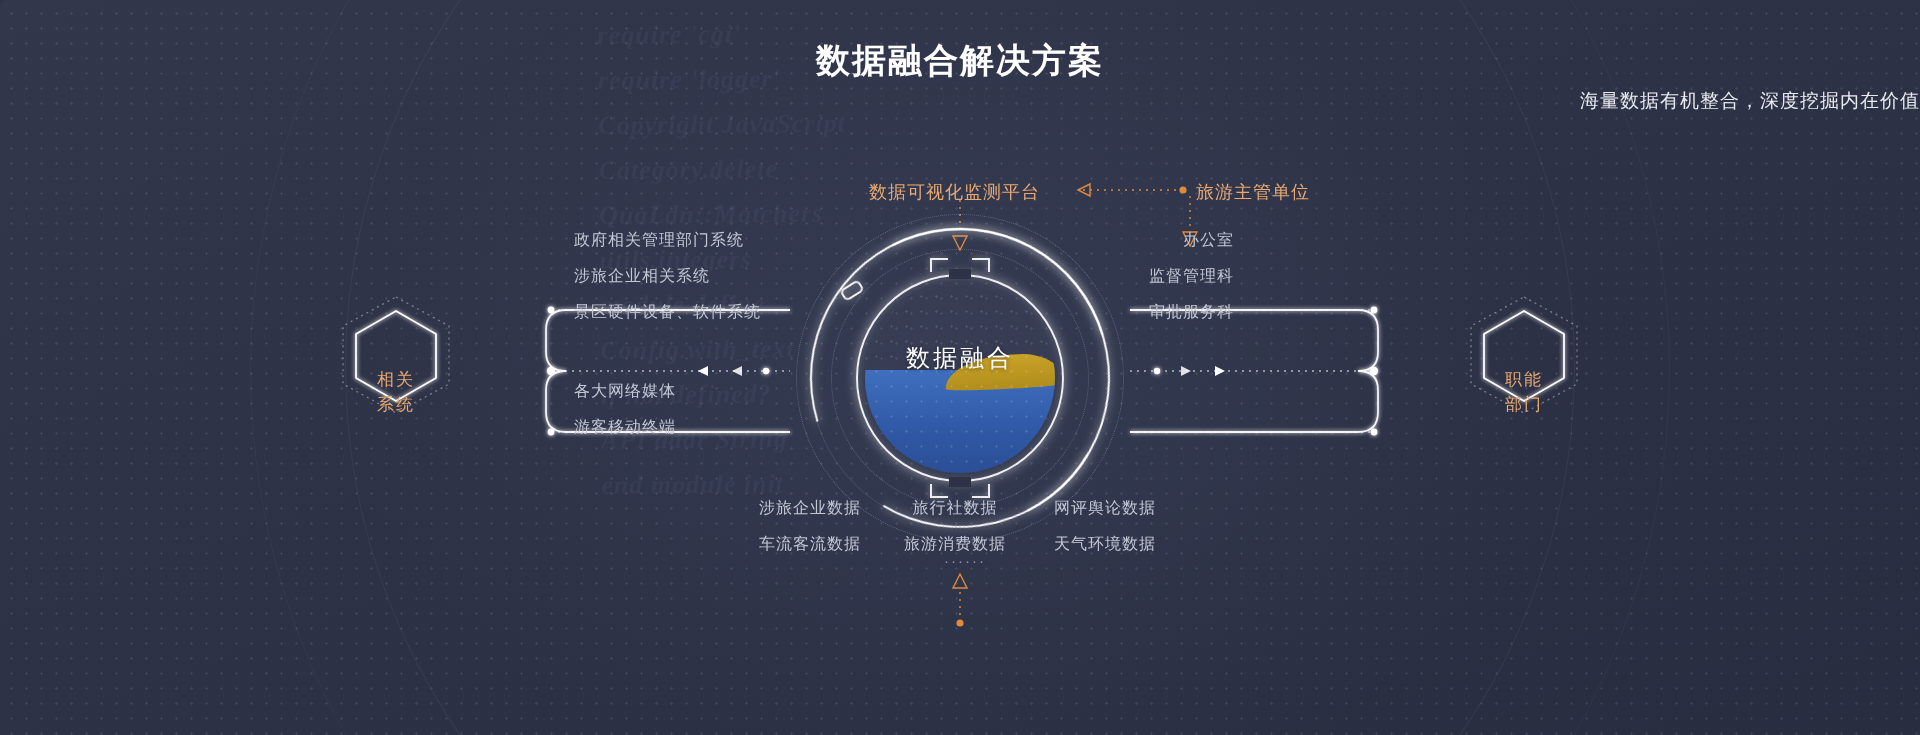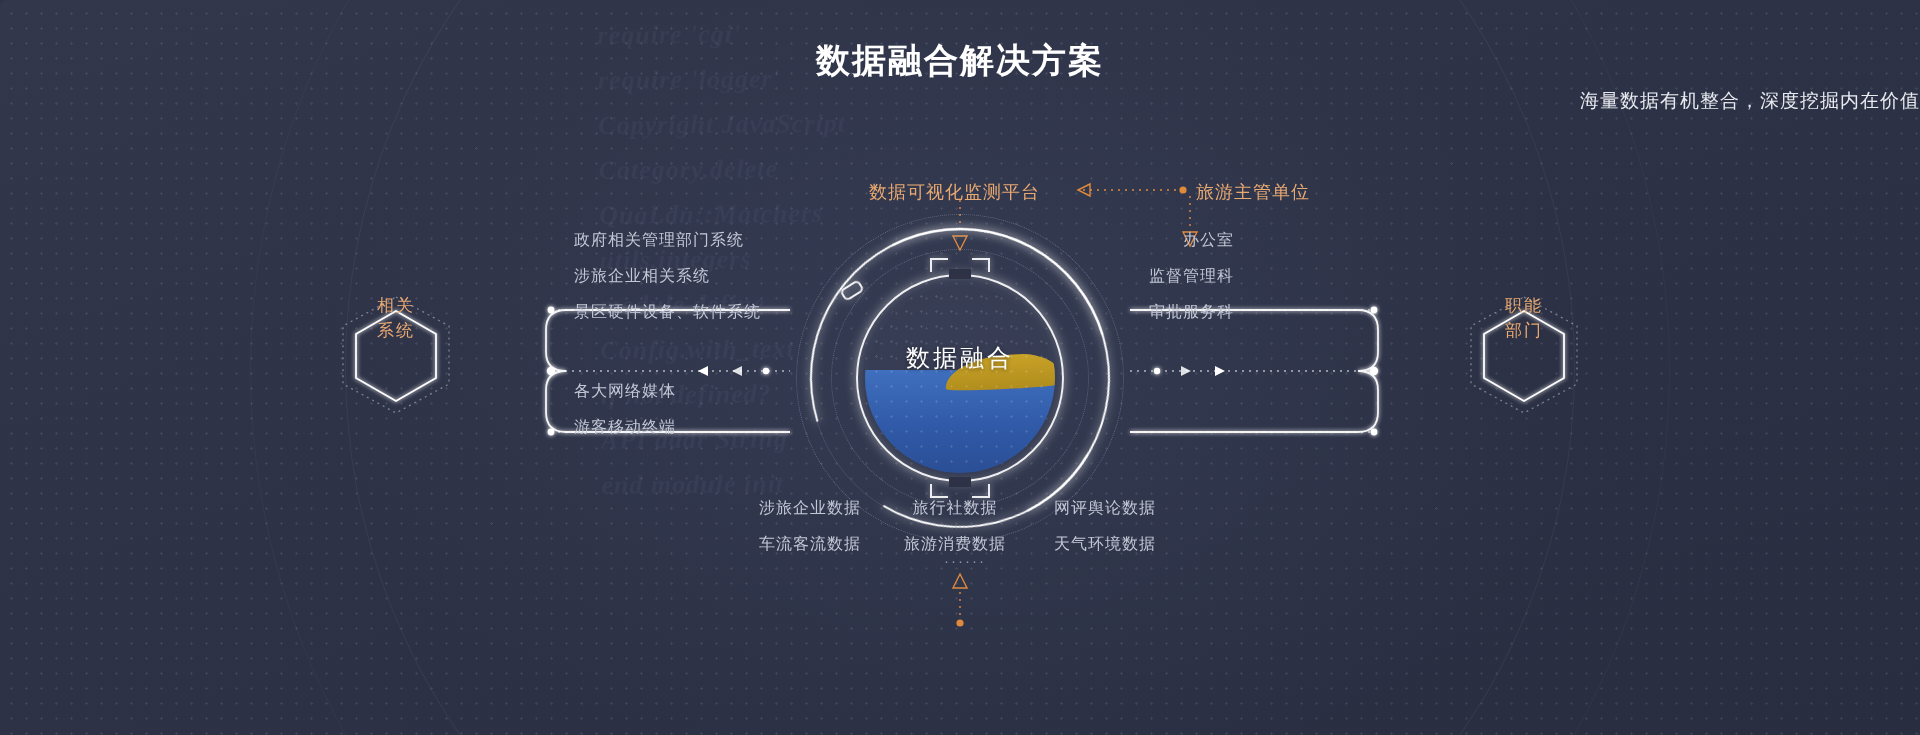--- a/index.html
+++ b/index.html
@@ -135,21 +135,21 @@
     text-shadow:0 1px 4px rgba(0,0,0,0.45);
   }
 
   
   .hexwrap{ position:absolute; width:118px; height:124px; }
   #hexL{ left:337px; top:293px; }
   #hexR{ left:1465px; top:293px; }
   .hexwrap svg{ position:absolute; left:0; top:0; overflow:visible; }
   .hexlabel{
     position:absolute; left:0; top:0; width:118px; height:124px;
-    display:flex; flex-direction:column; align-items:center; justify-content:flex-start;
+    display:flex; flex-direction:column; align-items:center; justify-content:flex-end;
     color:#e4a濾; 
     color:#e9a971; font-size:17px; line-height:25px; letter-spacing:2px;
   }
 
   
   #links{ position:absolute; left:0; top:0; width:1920px; height:735px; pointer-events:none; }
   .orange{ color:#e9a971; font-size:18px; letter-spacing:1px; white-space:nowrap; position:absolute; }
 
   .grp-left-top  { position:absolute; left:574px; top:222px; }
   .grp-left-bot  { position:absolute; left:574px; top:373px; }

